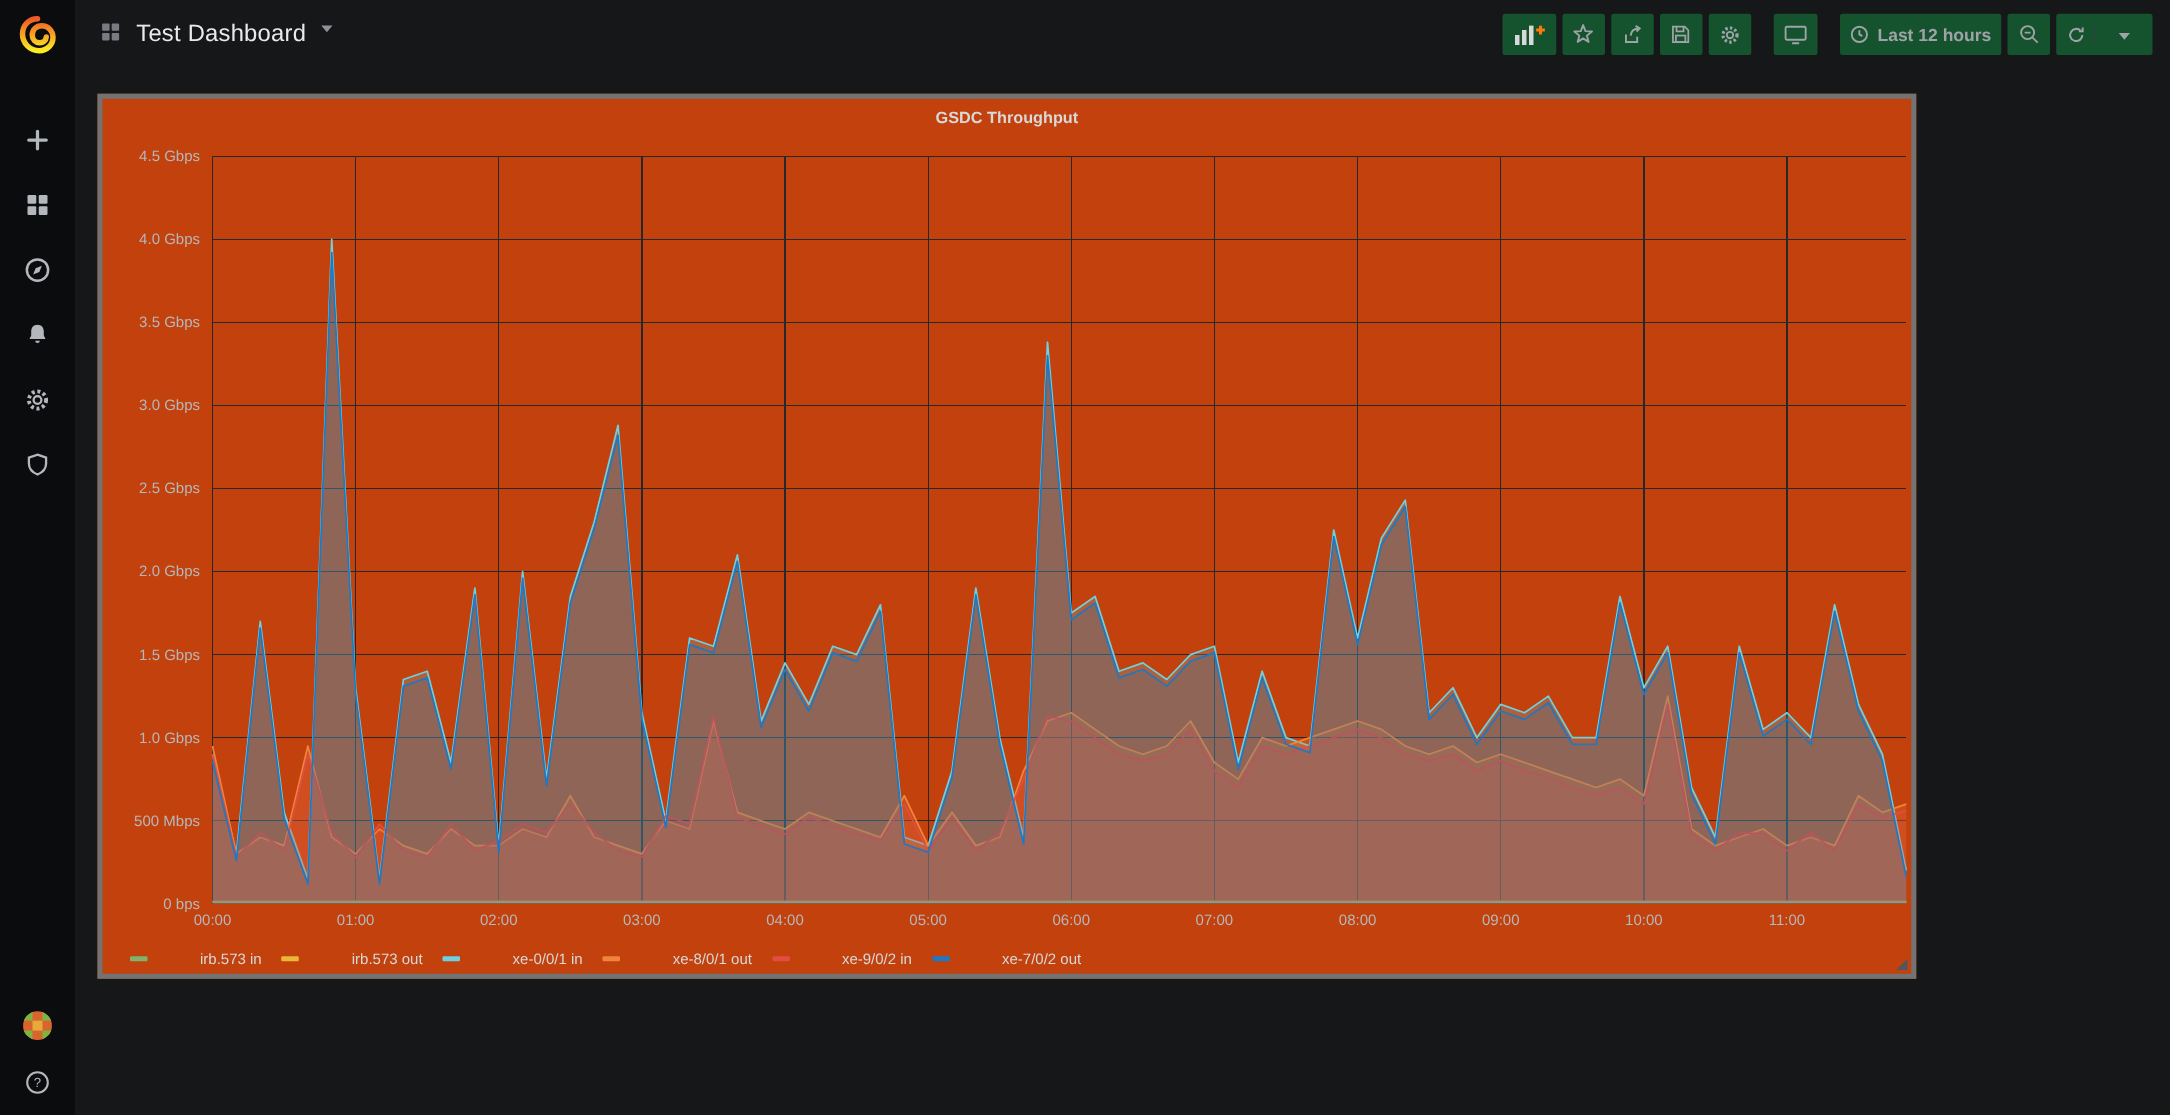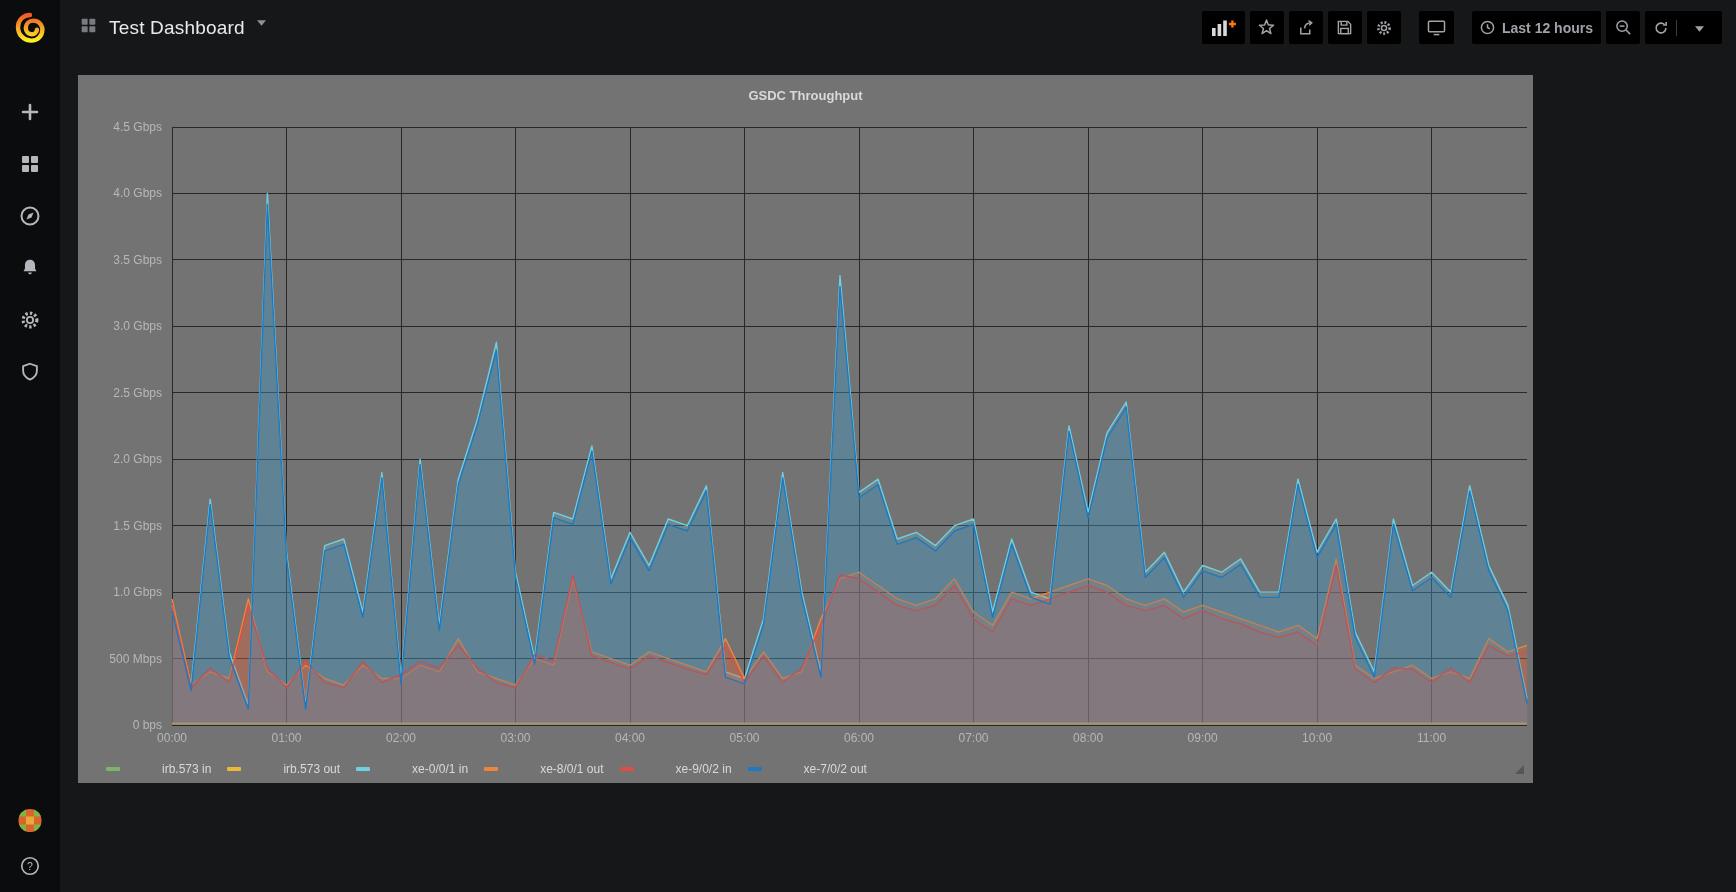--- a/index.html
+++ b/index.html
@@ -24,31 +24,31 @@
 
   
   .main{flex:1;display:flex;flex-direction:column;min-width:0;}
   .navbar{height:55px;display:flex;align-items:center;padding:0 14px 0 20px;flex-shrink:0;}
   .nav-left{display:flex;gap:12px;cursor:pointer;}
   .nav-grid-icon{color:#787c82;display:flex;}
   .nav-title{color:#e9eaeb;font-size:19px;letter-spacing:.2px;}
   .nav-caret{color:#8e9196;display:flex;margin-top:3px;}
   .nav-right{margin-left:auto;display:flex;align-items:center;gap:5px;}
   .nav-btn{
-    height:33px;min-width:34px;padding:0 8px;background:#000000;border:none;border-radius:2px;
+    height:33px;min-width:34px;padding:0 8px;background:#14532d;border:none;border-radius:2px;
     display:flex;align-items:center;justify-content:center;gap:7px;color:#9fa3a8;cursor:pointer;
   }
   .gap8{width:8px;}
   .timepicker-text{font-size:14px;font-weight:600;color:#9fa3a8;white-space:nowrap;}
   .split-caret{padding:0 5px;min-width:20px;}
 
   
   .dashboard{padding:20px 0 0 18px;position:relative;flex:1;}
   .panel{
-    width:1455px;height:708px;background:#737373;border:6px solid #737373;
+    width:1455px;height:708px;background:#c2410c;border:4px solid #737373;
     position:relative;box-sizing:border-box;
   }
   .panel-title{
     height:28px;display:flex;align-items:center;justify-content:center;
     color:#d8d9da;font-size:13px;font-weight:700;cursor:pointer;
   }
   #chart-svg{display:block;}
   .grid{stroke:#26282c;stroke-width:1;shape-rendering:crispEdges;}
   .ylab{fill:#b5b8bb;font-size:12px;font-family:"Liberation Sans",sans-serif;text-anchor:end;}
   .xlab{fill:#b5b8bb;font-size:12px;font-family:"Liberation Sans",sans-serif;text-anchor:middle;}

